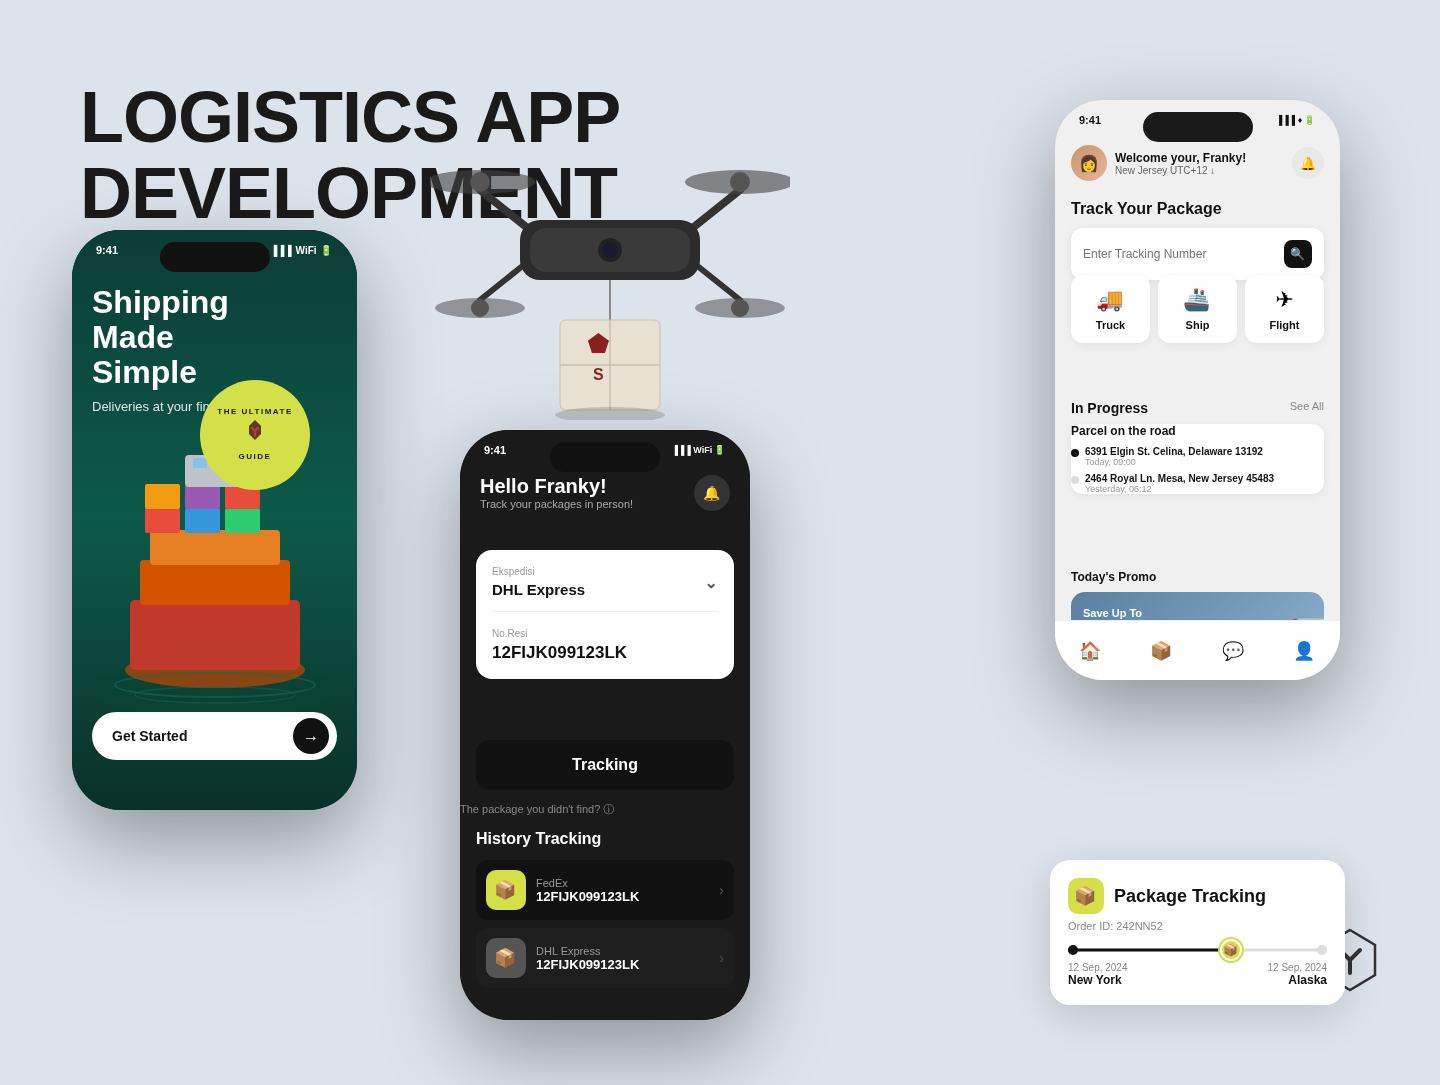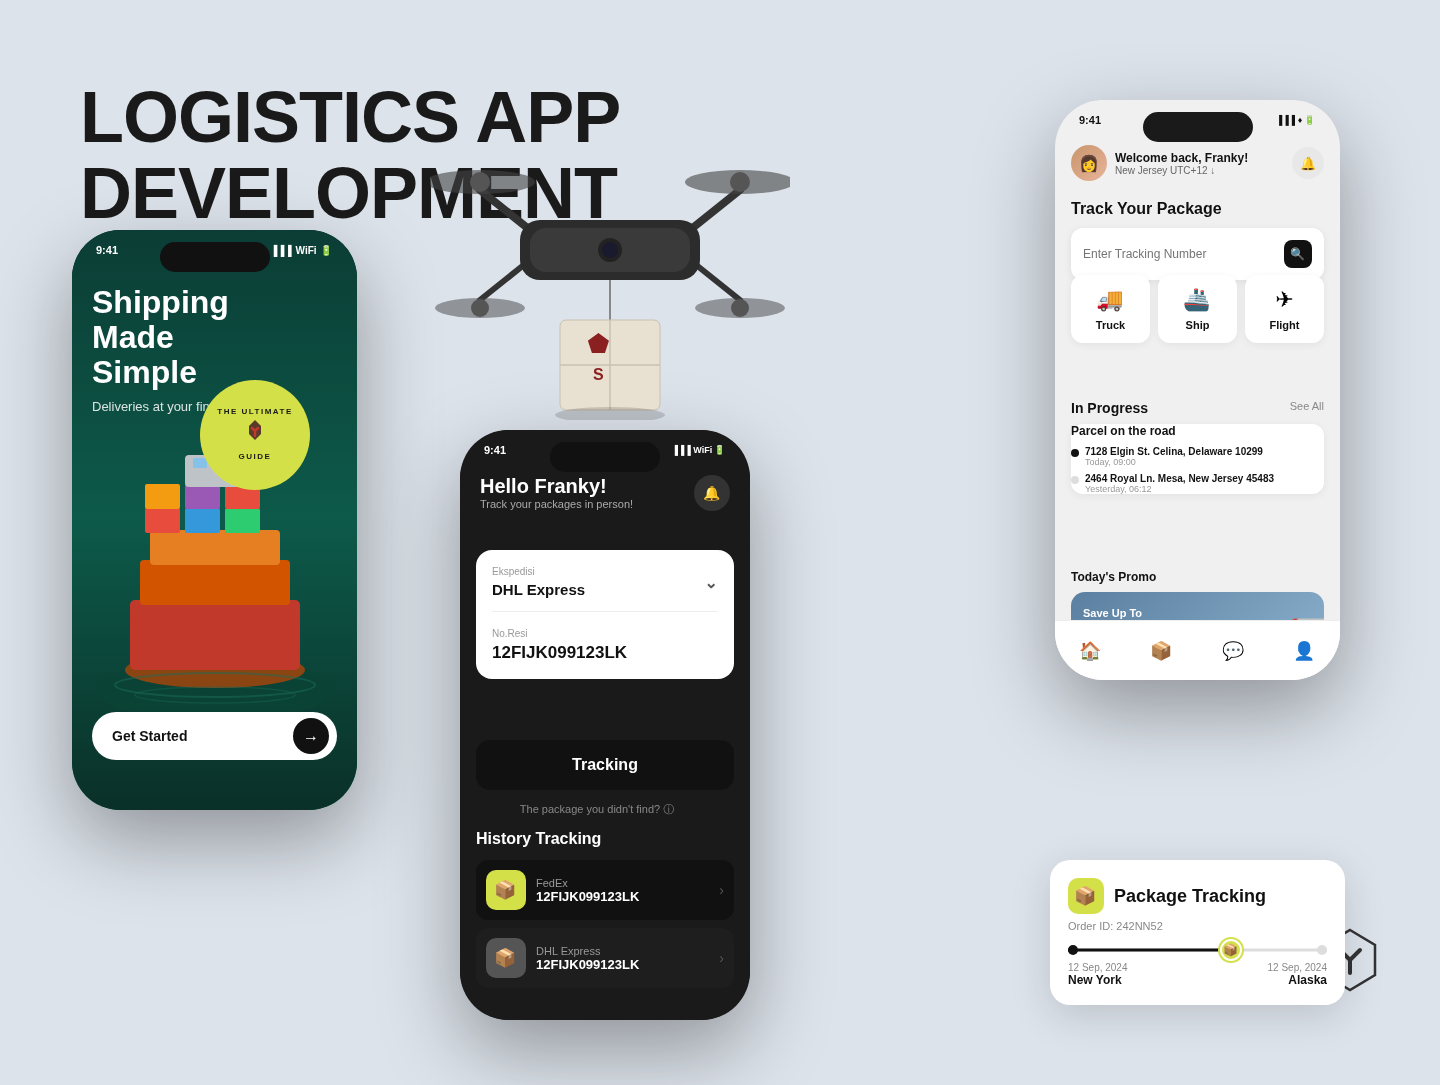--- a/index.html
+++ b/index.html
@@ -260,21 +260,21 @@
       color: #ffffff;
       font-size: 16px;
       font-weight: 700;
       text-align: center;
     }
 
     .phone-2 .find-package {
       position: absolute;
       top: 372px;
       left: 0; right: 16px;
-      text-align: center;
+      text-align: left;
       color: #888;
       font-size: 11px;
       z-index: 5;
     }
 
     .phone-2 .history-section {
       position: absolute;
       top: 400px;
       left: 16px;
       right: 16px;
@@ -908,21 +908,21 @@
       <span>9:41</span>
       <div class="status-icons" style="color:#111;">
         <span style="font-size:9px;">▐▐▐ ♦ 🔋</span>
       </div>
     </div>
 
     <div class="user-row">
       <div class="user-info">
         <div class="avatar">👩</div>
         <div class="user-text">
-          <div class="name">Welcome back, Franky!</div>
+          <div class="name">Welcome your, Franky!</div>
           <div class="loc">New Jersey UTC+12 ↓</div>
         </div>
       </div>
       <div class="notif-icon">🔔</div>
     </div>
 
     <div class="track-section">
       <h4>Track Your Package</h4>
       <div class="search-bar">
         <input type="text" placeholder="Enter Tracking Number" style="">
@@ -948,21 +948,21 @@
     <div class="progress-section">
       <div class="sec-header">
         <h5>In Progress</h5>
         <span class="see-all">See All</span>
       </div>
       <div class="parcel-card">
         <div class="pc-title">Parcel on the road</div>
         <div class="pc-item">
           <div class="pc-dot"></div>
           <div class="pc-text">
-            <div class="addr">7128 Elgin St. Celina, Delaware 10299</div>
+            <div class="addr">6391 Elgin St. Celina, Delaware 13192</div>
             <div class="time">Today, 09:00</div>
           </div>
         </div>
         <div class="pc-item">
           <div class="pc-dot" style="background:#ddd;"></div>
           <div class="pc-text">
             <div class="addr">2464 Royal Ln. Mesa, New Jersey 45483</div>
             <div class="time">Yesterday, 06:12</div>
           </div>
         </div>

